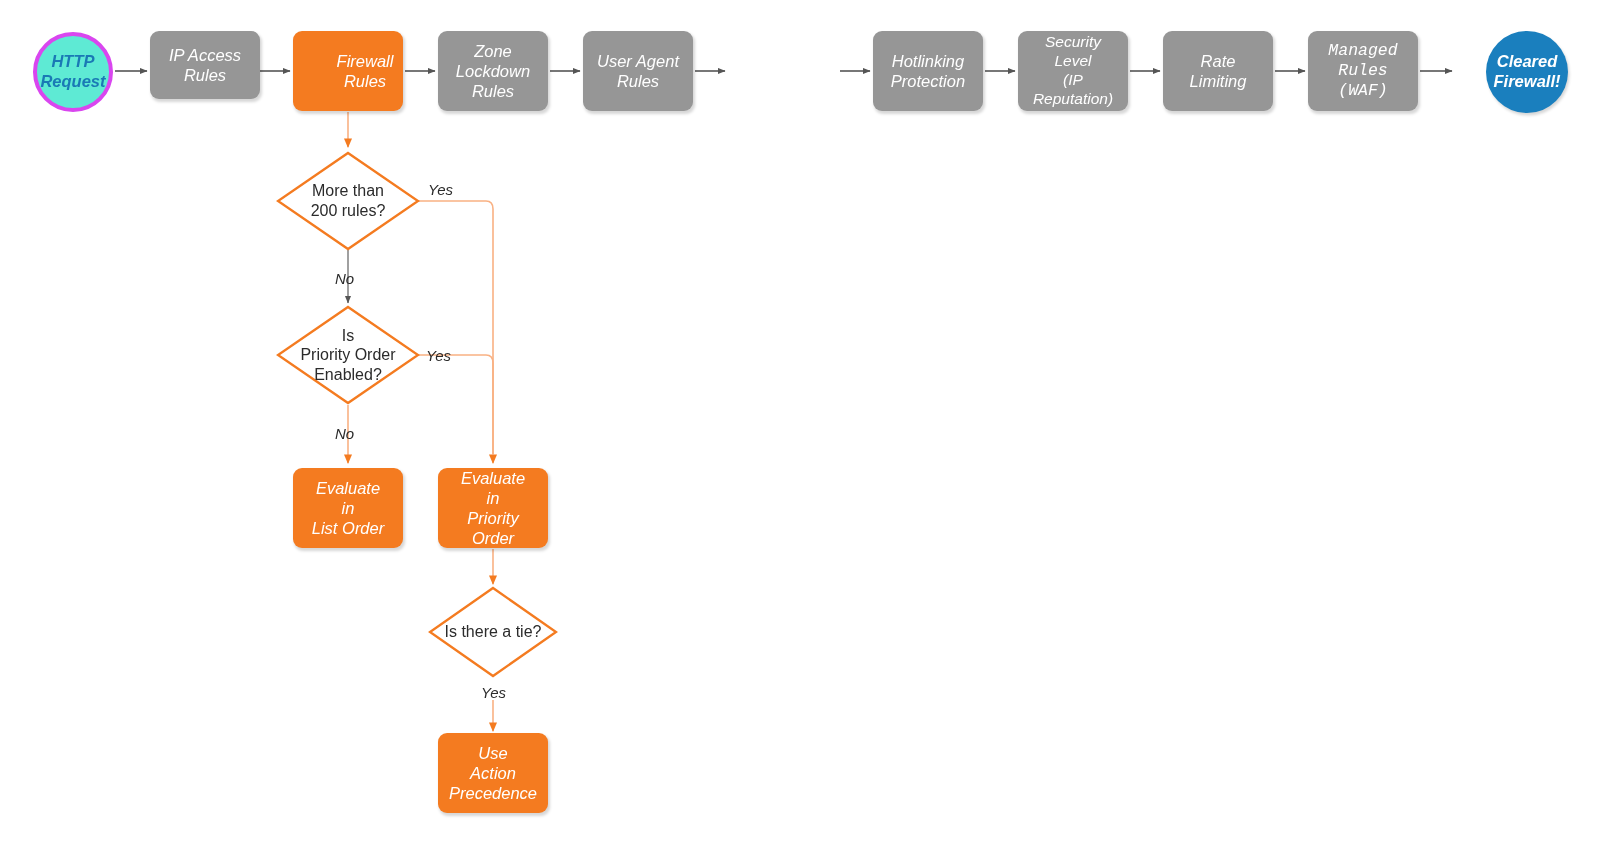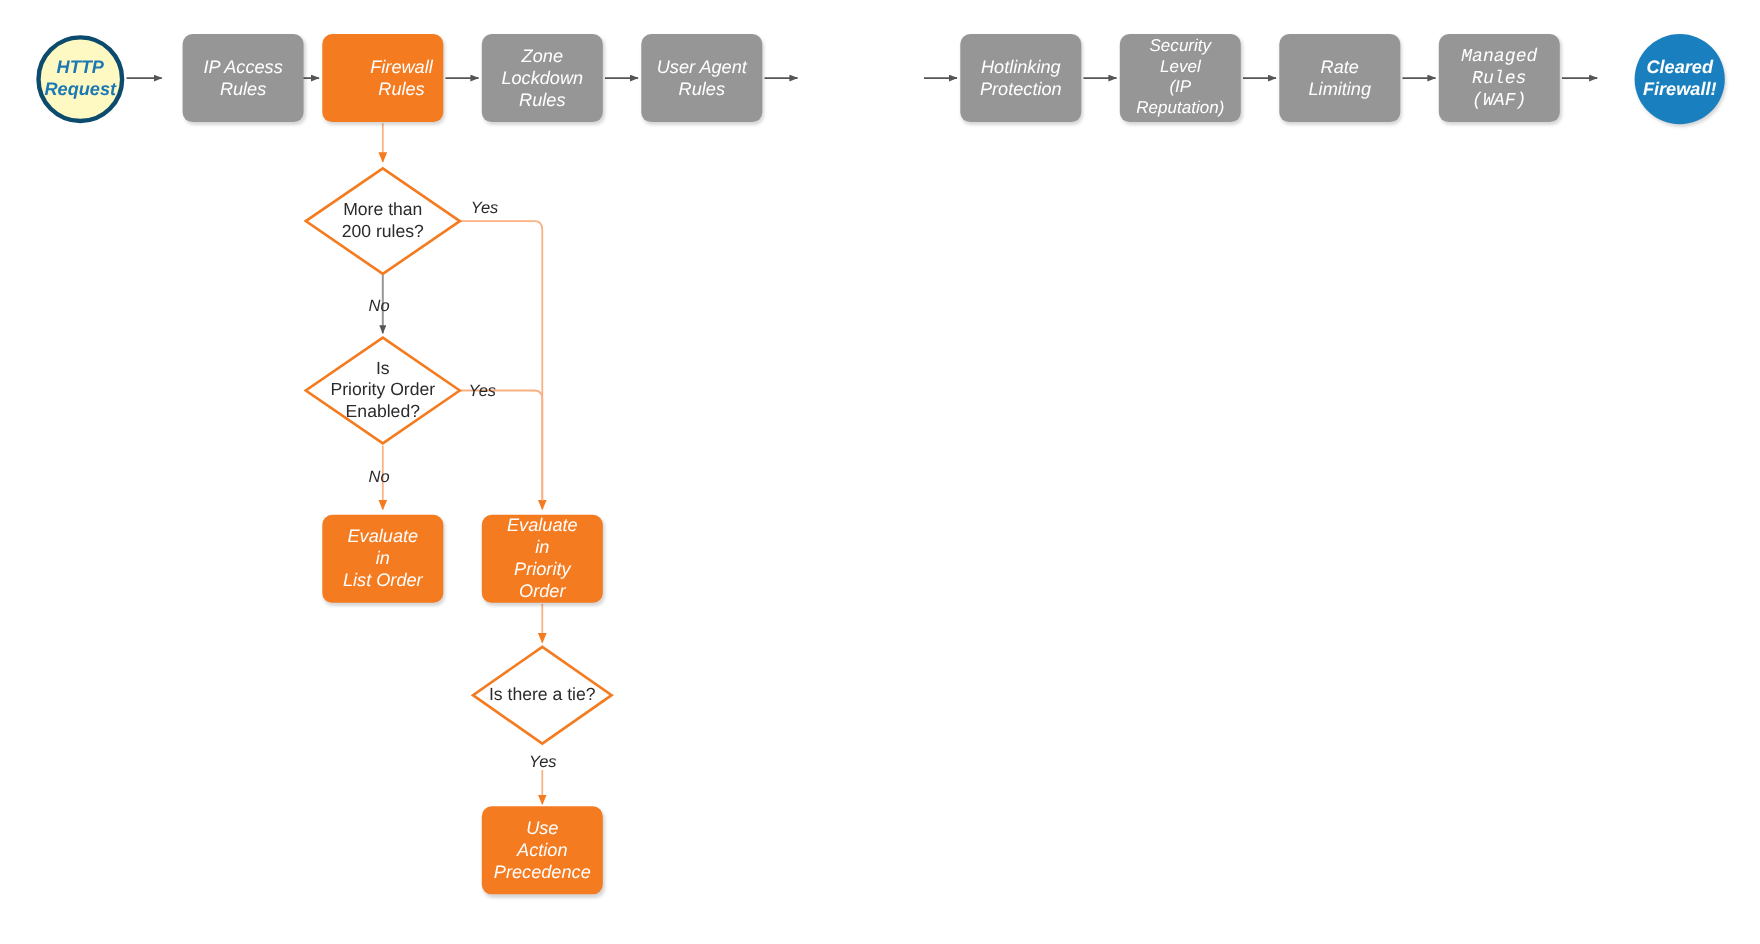--- a/index.html
+++ b/index.html
@@ -50,22 +50,22 @@
   .box.orange { background: #F47B20; }
 
   .circle {
     border-radius: 50%;
     font-style: italic;
     font-weight: bold;
     font-size: 16.5px;
     line-height: 1.2;
   }
   .circle.outline {
-    background: #fef9c3;
-    border: 4px solid #0c4a6e;
+    background: #5eead4;
+    border: 4px solid #d946ef;
     color: #1A79B5;
   }
   .circle.filled {
     background: #1A7FBE;
     color: #ffffff;
     box-shadow: 1.5px 2.5px 3px rgba(0,0,0,0.16);
   }
 
   .diamond {
     color: #2b2b2b;
@@ -135,21 +135,21 @@
     <line x1="493" y1="549" x2="493" y2="584" stroke="#F9B183" stroke-width="1.6" fill="none" marker-end="url(#arr-orange)"></line>
 
     <line x1="493" y1="700" x2="493" y2="731" stroke="#F9B183" stroke-width="1.6" fill="none" marker-end="url(#arr-orange)"></line>
   </svg>
 
   <div class="node circle outline" style="left:33px; top:32px; width:80px; height:80px;">
     <span style="white-space:pre-line;">HTTP
 Request</span>
   </div>
 
-  <div class="node box gray" style="left:166px; top:31px; width:110px; height:80px;">
+  <div class="node box gray" style="left:150px; top:31px; width:110px; height:68px;">
     <span style="white-space:pre-line;">IP Access
 Rules</span>
   </div>
 
   <div class="node box orange" style="left:293px; top:31px; width:110px; height:80px;padding-left:40px;">
     <span style="white-space:pre-line;">Firewall
 Rules</span>
   </div>
 
   <div class="node box gray" style="left:438px; top:31px; width:110px; height:80px;">

